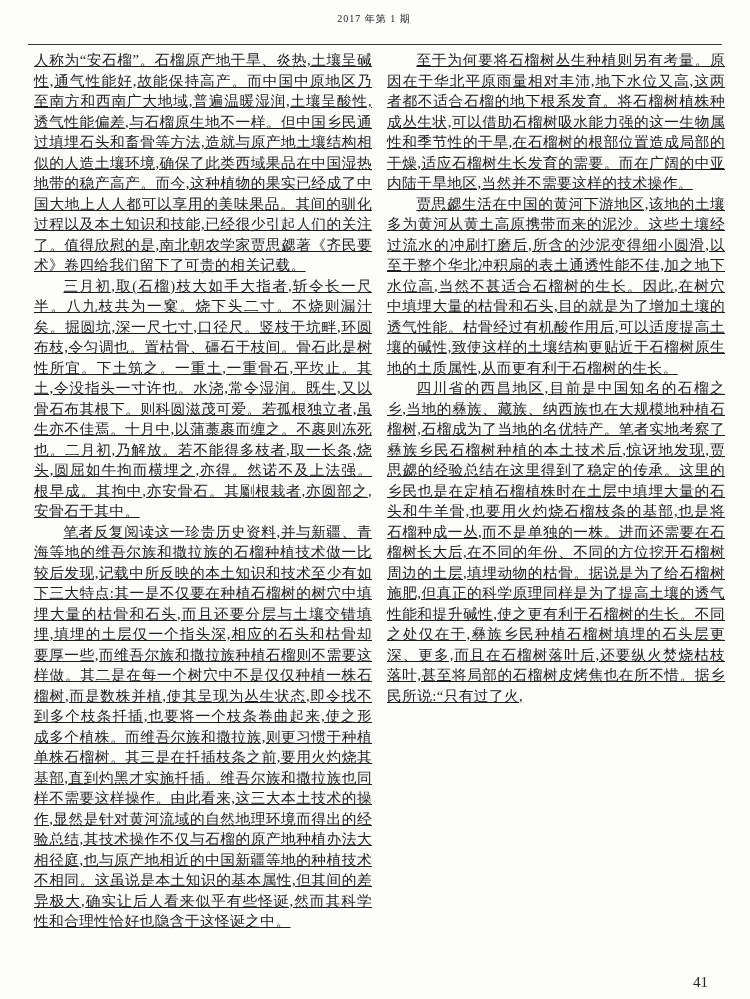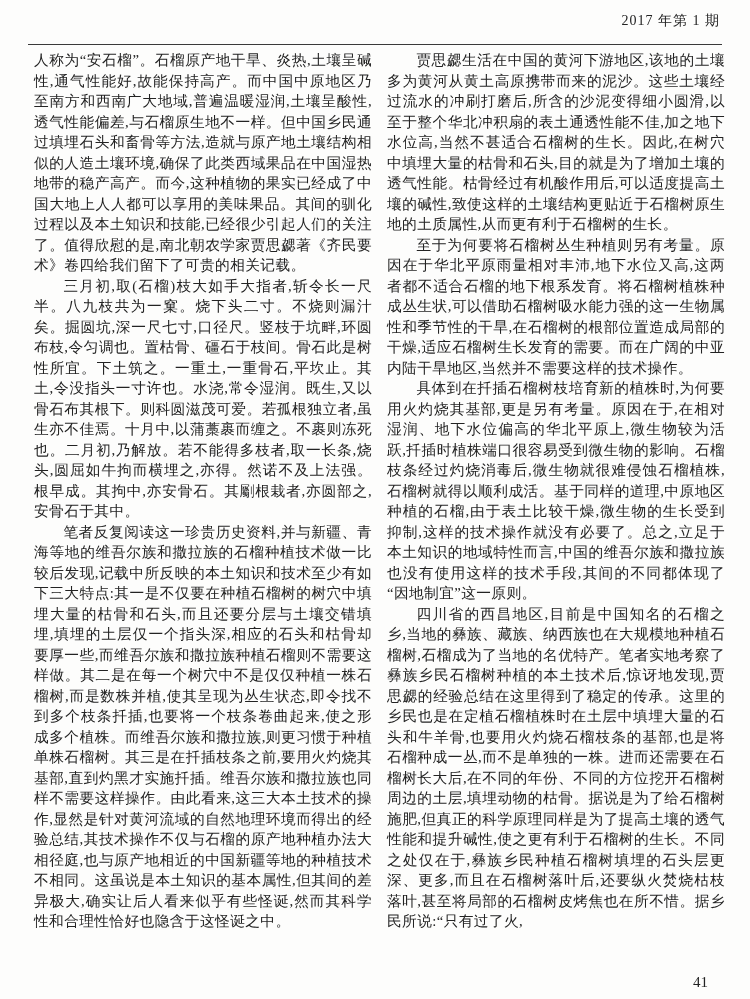--- a/index.html
+++ b/index.html
@@ -16,40 +16,41 @@
     background: #fdfdfc;
     color: #1c1c1c;
     overflow: hidden;
     box-sizing: border-box;
   }
   .page-header {
     position: absolute;
     top: 12px;
     left: 28px;
     right: 30px;
-    text-align: right;
-    font-size: 14px;
+    text-align: center;
+    font-size: 10px;
     letter-spacing: 1px;
     color: #222;
   }
   .header-divider {
     position: absolute;
     top: 44px;
     left: 28px;
     right: 28px;
     border: none;
     border-top: 1.6px solid #3a3a3a;
     margin: 0;
   }
   .content {
     position: absolute;
     top: 50px;
     left: 34px;
     display: flex;
     gap: 15px;
+    text-decoration: underline;
   }
   .column {
     width: 338px;
     font-size: 14.7px;
     line-height: 20.5px;
     text-align: justify;
     text-justify: inter-ideograph;
     color: #232323;
     letter-spacing: 0.4px;
   }
@@ -82,23 +83,22 @@
 
   <div class="content">
 
     <div class="column">
       <p class="continuation">人称为“安石榴”。石榴原产地干旱、炎热,土壤呈碱性,通气性能好,故能保持高产。而中国中原地区乃至南方和西南广大地域,普遍温暖湿润,土壤呈酸性,透气性能偏差,与石榴原生地不一样。但中国乡民通过填埋石头和畜骨等方法,造就与原产地土壤结构相似的人造土壤环境,确保了此类西域果品在中国湿热地带的稳产高产。而今,这种植物的果实已经成了中国大地上人人都可以享用的美味果品。其间的驯化过程以及本土知识和技能,已经很少引起人们的关注了。值得欣慰的是,南北朝农学家贾思勰著《齐民要术》卷四给我们留下了可贵的相关记载。</p>
       <p>三月初,取(石榴)枝大如手大指者,斩令长一尺半。八九枝共为一窠。烧下头二寸。不烧则漏汁矣。掘圆坑,深一尺七寸,口径尺。竖枝于坑畔,环圆布枝,令匀调也。置枯骨、礓石于枝间。骨石此是树性所宜。下土筑之。一重土,一重骨石,平坎止。其土,令没指头一寸许也。水浇,常令湿润。既生,又以骨石布其根下。则科圆滋茂可爱。若孤根独立者,虽生亦不佳焉。十月中,以蒲藁裹而缠之。不裹则冻死也。二月初,乃解放。若不能得多枝者,取一长条,烧头,圆屈如牛拘而横埋之,亦得。然诺不及上法强。根早成。其拘中,亦安骨石。其劚根栽者,亦圆部之,安骨石于其中。</p>
       <p>笔者反复阅读这一珍贵历史资料,并与新疆、青海等地的维吾尔族和撒拉族的石榴种植技术做一比较后发现,记载中所反映的本土知识和技术至少有如下三大特点:其一是不仅要在种植石榴树的树穴中填埋大量的枯骨和石头,而且还要分层与土壤交错填埋,填埋的土层仅一个指头深,相应的石头和枯骨却要厚一些,而维吾尔族和撒拉族种植石榴则不需要这样做。其二是在每一个树穴中不是仅仅种植一株石榴树,而是数株并植,使其呈现为丛生状态,即令找不到多个枝条扦插,也要将一个枝条卷曲起来,使之形成多个植株。而维吾尔族和撒拉族,则更习惯于种植单株石榴树。其三是在扦插枝条之前,要用火灼烧其基部,直到灼黑才实施扦插。维吾尔族和撒拉族也同样不需要这样操作。由此看来,这三大本土技术的操作,显然是针对黄河流域的自然地理环境而得出的经验总结,其技术操作不仅与石榴的原产地种植办法大相径庭,也与原产地相近的中国新疆等地的种植技术不相同。这虽说是本土知识的基本属性,但其间的差异极大,确实让后人看来似乎有些怪诞,然而其科学性和合理性恰好也隐含于这怪诞之中。</p>
     </div>
 
     <div class="column">
+      <p>至于为何要将石榴树丛生种植则另有考量。原因在于华北平原雨量相对丰沛,地下水位又高,这两者都不适合石榴的地下根系发育。将石榴树植株种成丛生状,可以借助石榴树吸水能力强的这一生物属性和季节性的干旱,在石榴树的根部位置造成局部的干燥,适应石榴树生长发育的需要。而在广阔的中亚内陆干旱地区,当然并不需要这样的技术操作。</p>
       <p>贾思勰生活在中国的黄河下游地区,该地的土壤多为黄河从黄土高原携带而来的泥沙。这些土壤经过流水的冲刷打磨后,所含的沙泥变得细小圆滑,以至于整个华北冲积扇的表土通透性能不佳,加之地下水位高,当然不甚适合石榴树的生长。因此,在树穴中填埋大量的枯骨和石头,目的就是为了增加土壤的透气性能。枯骨经过有机酸作用后,可以适度提高土壤的碱性,致使这样的土壤结构更贴近于石榴树原生地的土质属性,从而更有利于石榴树的生长。</p>
-      <p>至于为何要将石榴树丛生种植则另有考量。原因在于华北平原雨量相对丰沛,地下水位又高,这两者都不适合石榴的地下根系发育。将石榴树植株种成丛生状,可以借助石榴树吸水能力强的这一生物属性和季节性的干旱,在石榴树的根部位置造成局部的干燥,适应石榴树生长发育的需要。而在广阔的中亚内陆干旱地区,当然并不需要这样的技术操作。</p>
-      <p>具体到在扦插石榴树枝培育新的植株时,为何要用火灼烧其基部,更是另有考量。原因在于,在相对湿润、地下水位偏高的华北平原上,微生物较为活跃,扦插时植株端口很容易受到微生物的影响。石榴枝条经过灼烧消毒后,微生物就很难侵蚀石榴植株,石榴树就得以顺利成活。基于同样的道理,中原地区种植的石榴,由于表土比较干燥,微生物的生长受到抑制,这样的技术操作就没有必要了。总之,立足于本土知识的地域特性而言,中国的维吾尔族和撒拉族也没有使用这样的技术手段,其间的不同都体现了“因地制宜”这一原则。</p>
       <p>四川省的西昌地区,目前是中国知名的石榴之乡,当地的彝族、藏族、纳西族也在大规模地种植石榴树,石榴成为了当地的名优特产。笔者实地考察了彝族乡民石榴树种植的本土技术后,惊讶地发现,贾思勰的经验总结在这里得到了稳定的传承。这里的乡民也是在定植石榴植株时在土层中填埋大量的石头和牛羊骨,也要用火灼烧石榴枝条的基部,也是将石榴种成一丛,而不是单独的一株。进而还需要在石榴树长大后,在不同的年份、不同的方位挖开石榴树周边的土层,填埋动物的枯骨。据说是为了给石榴树施肥,但真正的科学原理同样是为了提高土壤的透气性能和提升碱性,使之更有利于石榴树的生长。不同之处仅在于,彝族乡民种植石榴树填埋的石头层更深、更多,而且在石榴树落叶后,还要纵火焚烧枯枝落叶,甚至将局部的石榴树皮烤焦也在所不惜。据乡民所说:“只有过了火,</p>
     </div>
 
   </div>
 
   <div class="page-number">41</div>
 
 </div>
 
 </body></html>

